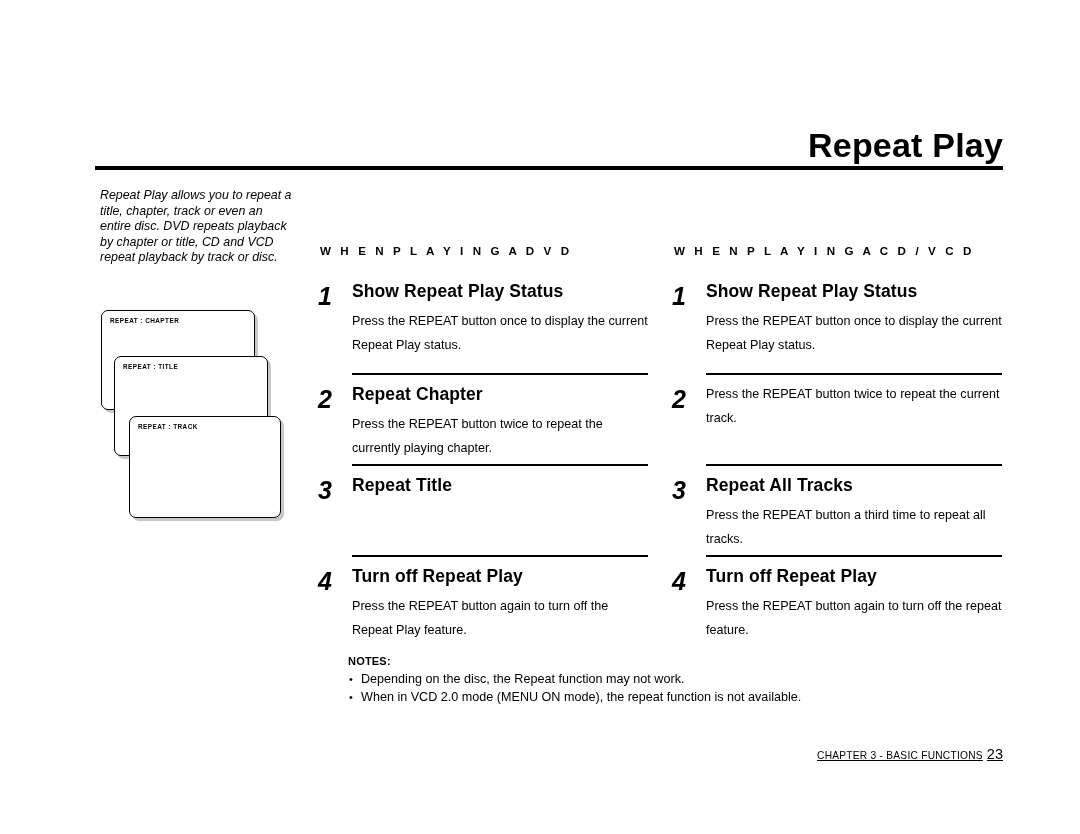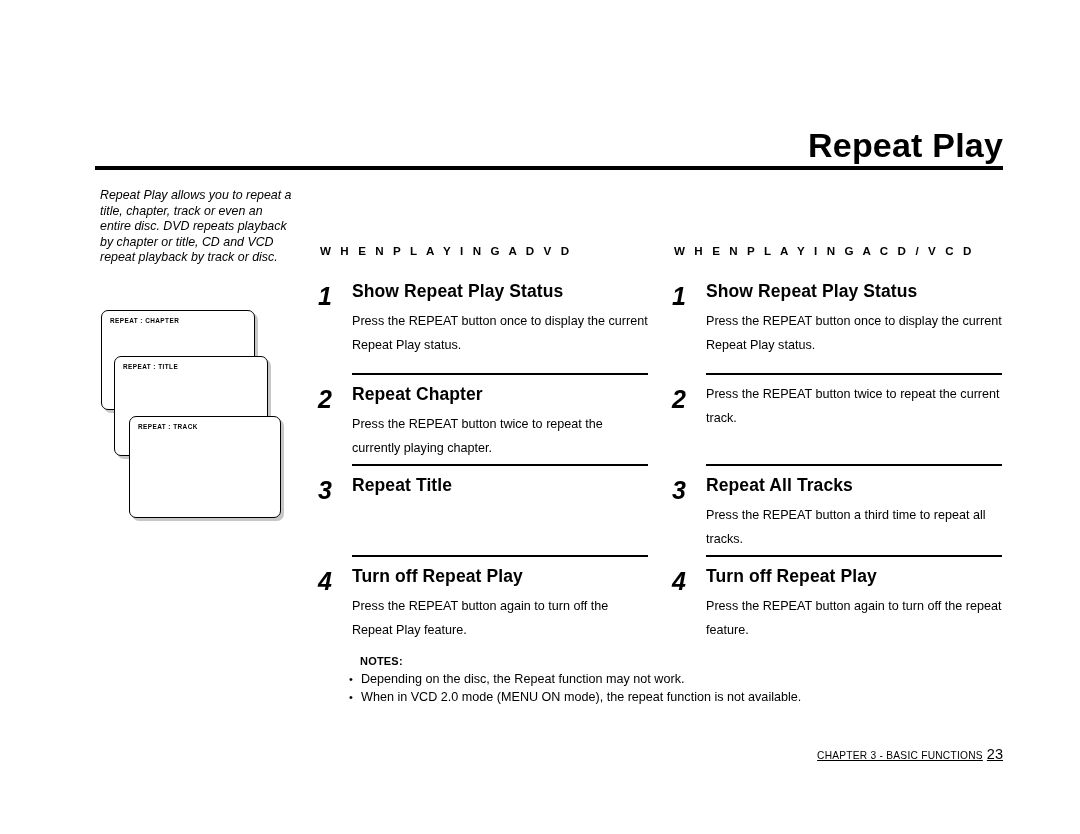--- a/index.html
+++ b/index.html
@@ -149,21 +149,21 @@
   #notes {
     position: absolute;
     left: 348px;
     top: 655px;
     width: 640px;
   }
   #notes-heading {
     font-size: 11px;
     font-weight: bold;
     letter-spacing: 0.2px;
-    margin: 0 0 4px 12px;
+    margin: 0 0 4px 0;
   }
   .note-item {
     font-size: 12.6px;
     line-height: 17.5px;
     position: relative;
     padding-left: 13px;
     white-space: nowrap;
   }
   .note-bullet {
     position: absolute;

